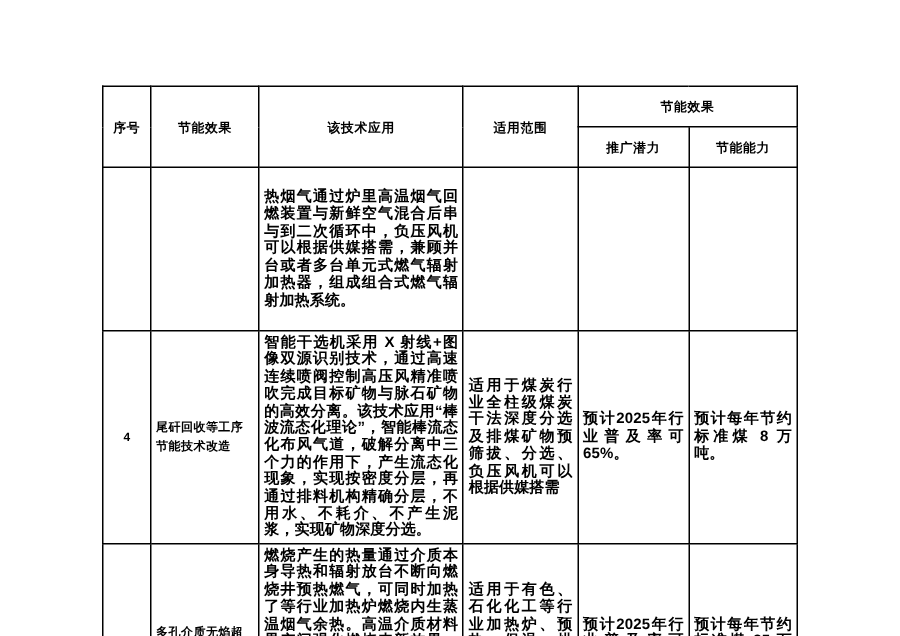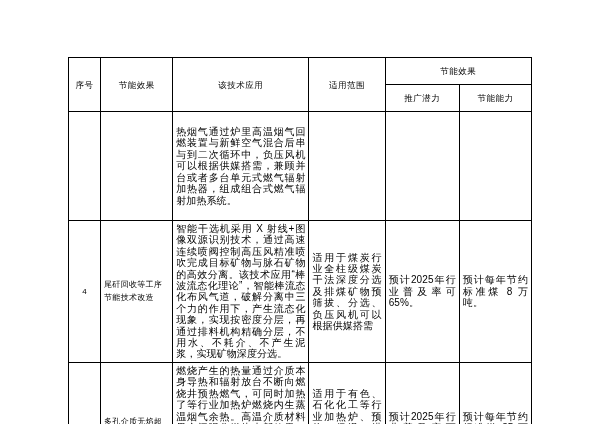--- a/index.html
+++ b/index.html
@@ -29,21 +29,21 @@
   }
   table.tbl {
     border-collapse: collapse;
     width: 464px;
     table-layout: fixed;
   }
   table.tbl td, table.tbl th {
     border: 1px solid #000000;
     vertical-align: middle;
     padding: 2px 3px;
-    font-weight: normal;
+    font-weight: bold;
   }
   .hdr-cell {
     text-align: center;
     font-size: 8.5px;
     line-height: 12px;
     letter-spacing: 0.5px;
   }
   .hdr-row1 td { height: 22px; }
   .hdr-row2 td { height: 22px; }
   .col-seq { width: 32px; }

